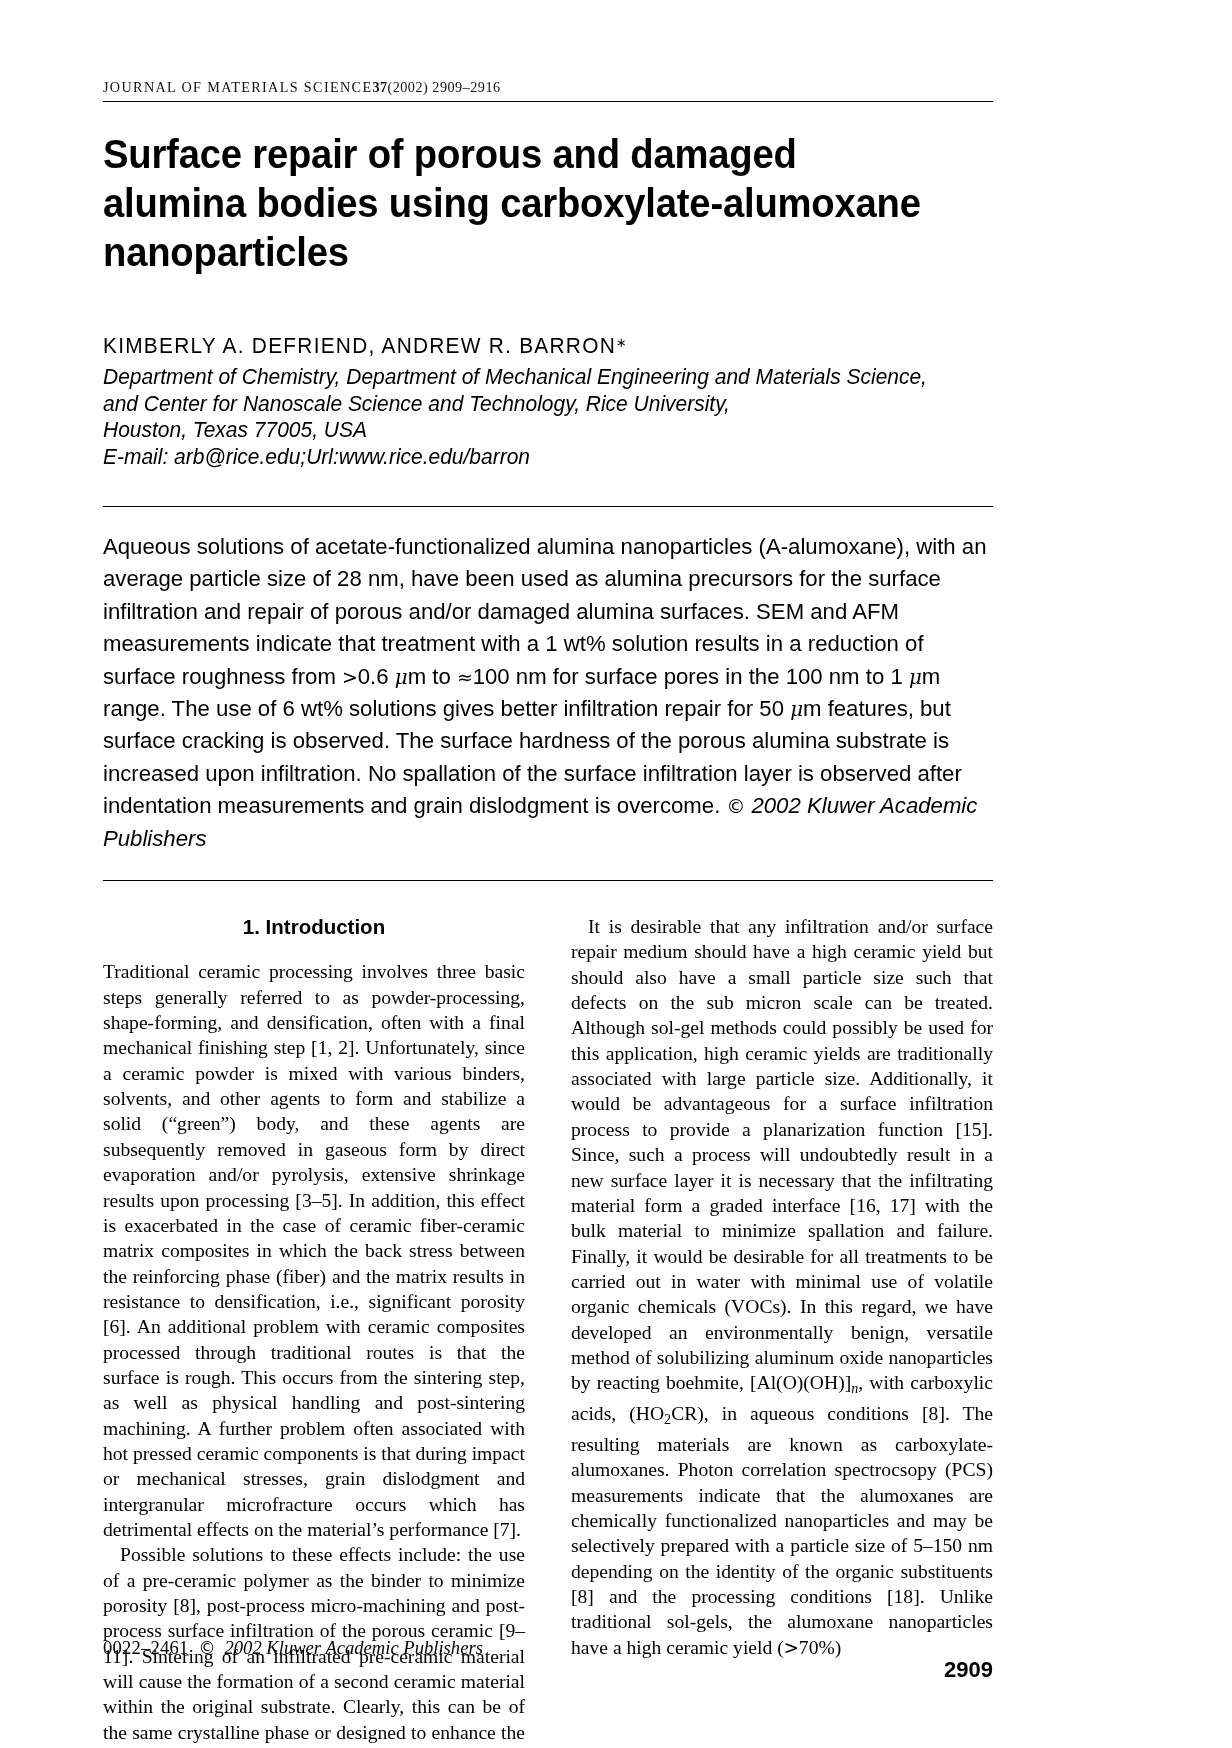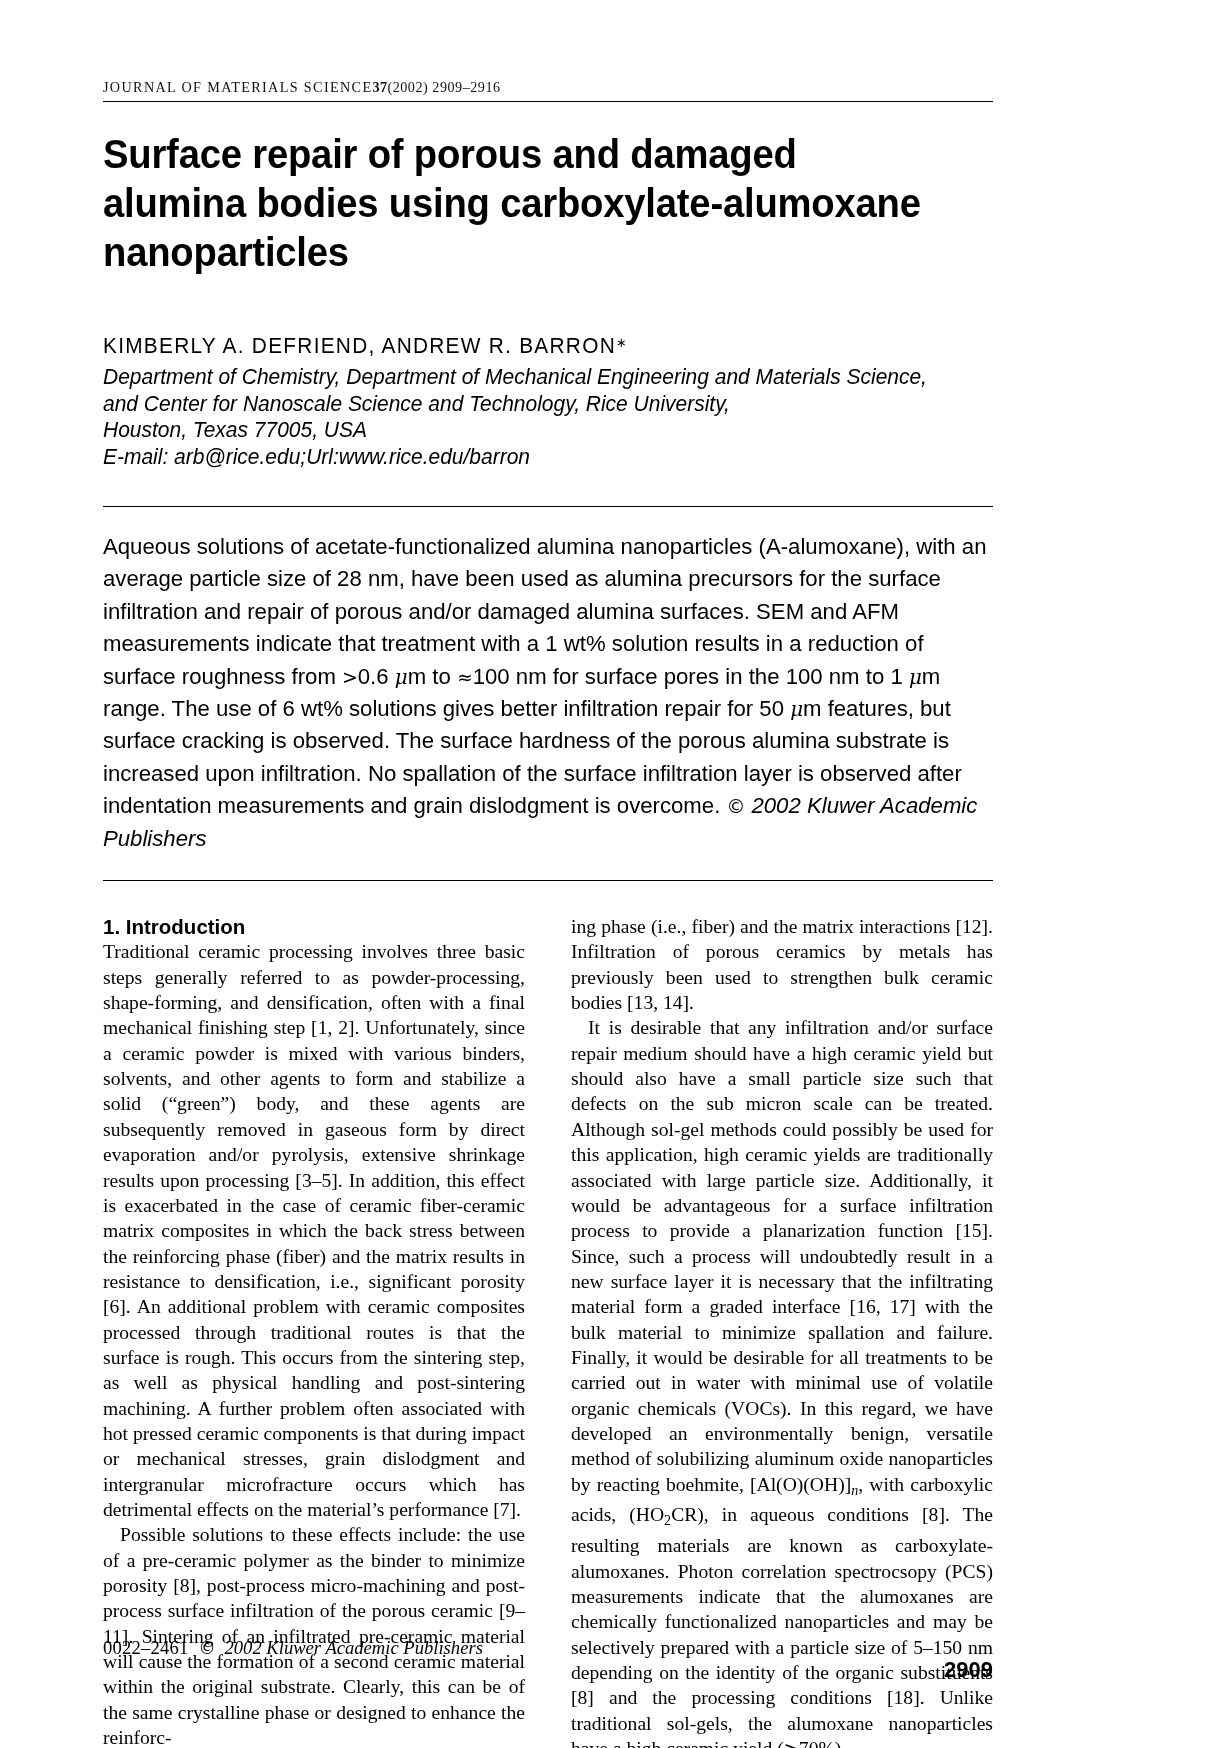--- a/index.html
+++ b/index.html
@@ -137,22 +137,22 @@
     font-size: 19.6px;
     line-height: 25.35px;
     text-align: justify;
     -webkit-hyphens: none;
     hyphens: none;
   }
   .sec-head {
     font-family: "Liberation Sans Narrow", "Liberation Sans", "DejaVu Sans", sans-serif;
     font-weight: bold;
     font-size: 20.5px;
-    margin: 0 0 0 0;
-    text-align: left;
+    margin: 0 0 20px 0;
+    text-align: center;
   }
   .col p {
     margin: 0;
     text-indent: 0;
   }
   .col p.ind {
     text-indent: 17px;
   }
   .col sub {
     font-size: 0.72em;
@@ -230,21 +230,20 @@
 
     <div class="rule-thin rule-abs-bot"></div>
 
     <div class="columns">
       <div class="col">
         <div class="sec-head">1. Introduction</div>
         <p>Traditional ceramic processing involves three basic steps generally referred to as powder-processing, shape-forming, and densification, often with a final mechanical finishing step [1, 2]. Unfortunately, since a ceramic powder is mixed with various binders, solvents, and other agents to form and stabilize a solid (“green”) body, and these agents are subsequently removed in gaseous form by direct evaporation and/or pyrolysis, extensive shrinkage results upon processing [3–5]. In addition, this effect is exacerbated in the case of ceramic fiber-ceramic matrix composites in which the back stress between the reinforcing phase (fiber) and the matrix results in resistance to densification, i.e., significant porosity [6]. An additional problem with ceramic composites processed through traditional routes is that the surface is rough. This occurs from the sintering step, as well as physical handling and post-sintering machining. A further problem often associated with hot pressed ceramic components is that during impact or mechanical stresses, grain dislodgment and intergranular microfracture occurs which has detrimental effects on the material’s performance [7].</p>
         <p class="ind">Possible solutions to these effects include: the use of a pre-ceramic polymer as the binder to minimize porosity [8], post-process micro-machining and post-process surface infiltration of the porous ceramic [9–11]. Sintering of an infiltrated pre-ceramic material will cause the formation of a second ceramic material within the original substrate. Clearly, this can be of the same crystalline phase or designed to enhance the reinforc-</p>
       </div>
       <div class="col">
-        <p>ing phase (i.e., fiber) and the matrix interactions [12]. Infiltration of porous ceramics by metals has previously been used to strengthen bulk ceramic bodies [13, 14].</p>
         <p class="ind"><span>It is desirable that any infiltration and/or surface repair medium should have a high ceramic yield but should also have a small particle size such that defects on the sub micron scale can be treated. Although sol-gel methods could possibly be used for this application, high ceramic yields are traditionally associated with large particle size. Additionally, it would be advantageous for a surface infiltration process to provide a planarization function [15]. Since, such a process will undoubtedly result in a new surface layer it is necessary that the infiltrating material form a graded interface [16, 17] with the bulk material to minimize spallation and failure. Finally, it would be desirable for all treatments to be carried out in water with minimal use of volatile organic chemicals (VOCs). In this regard, we have developed an environmentally benign, versatile method of solubilizing aluminum oxide nanoparticles by reacting boehmite, [Al(O)(OH)]</span><sub class="italn">n</sub><span>, with carboxylic acids, (HO</span><sub>2</sub><span>CR), in aqueous conditions [8]. The resulting materials are known as carboxylate-alumoxanes. Photon correlation spectrocsopy (PCS) measurements indicate that the alumoxanes are chemically functionalized nanoparticles and may be selectively prepared with a particle size of 5–150 nm depending on the identity of the organic substituents [8] and the processing conditions [18]. Unlike traditional sol-gels, the alumoxane nanoparticles have a high ceramic yield (</span><span class="gt">&gt;</span><span>70%)</span></p>
       </div>
     </div>
 
   </div>
 
 
   <div class="footer">
     <div class="left"><span class="isbn">0022–2461</span><span class="copysym">©</span><span class="pub">2002 Kluwer Academic Publishers</span></div>
     <div class="pageno">2909</div>

